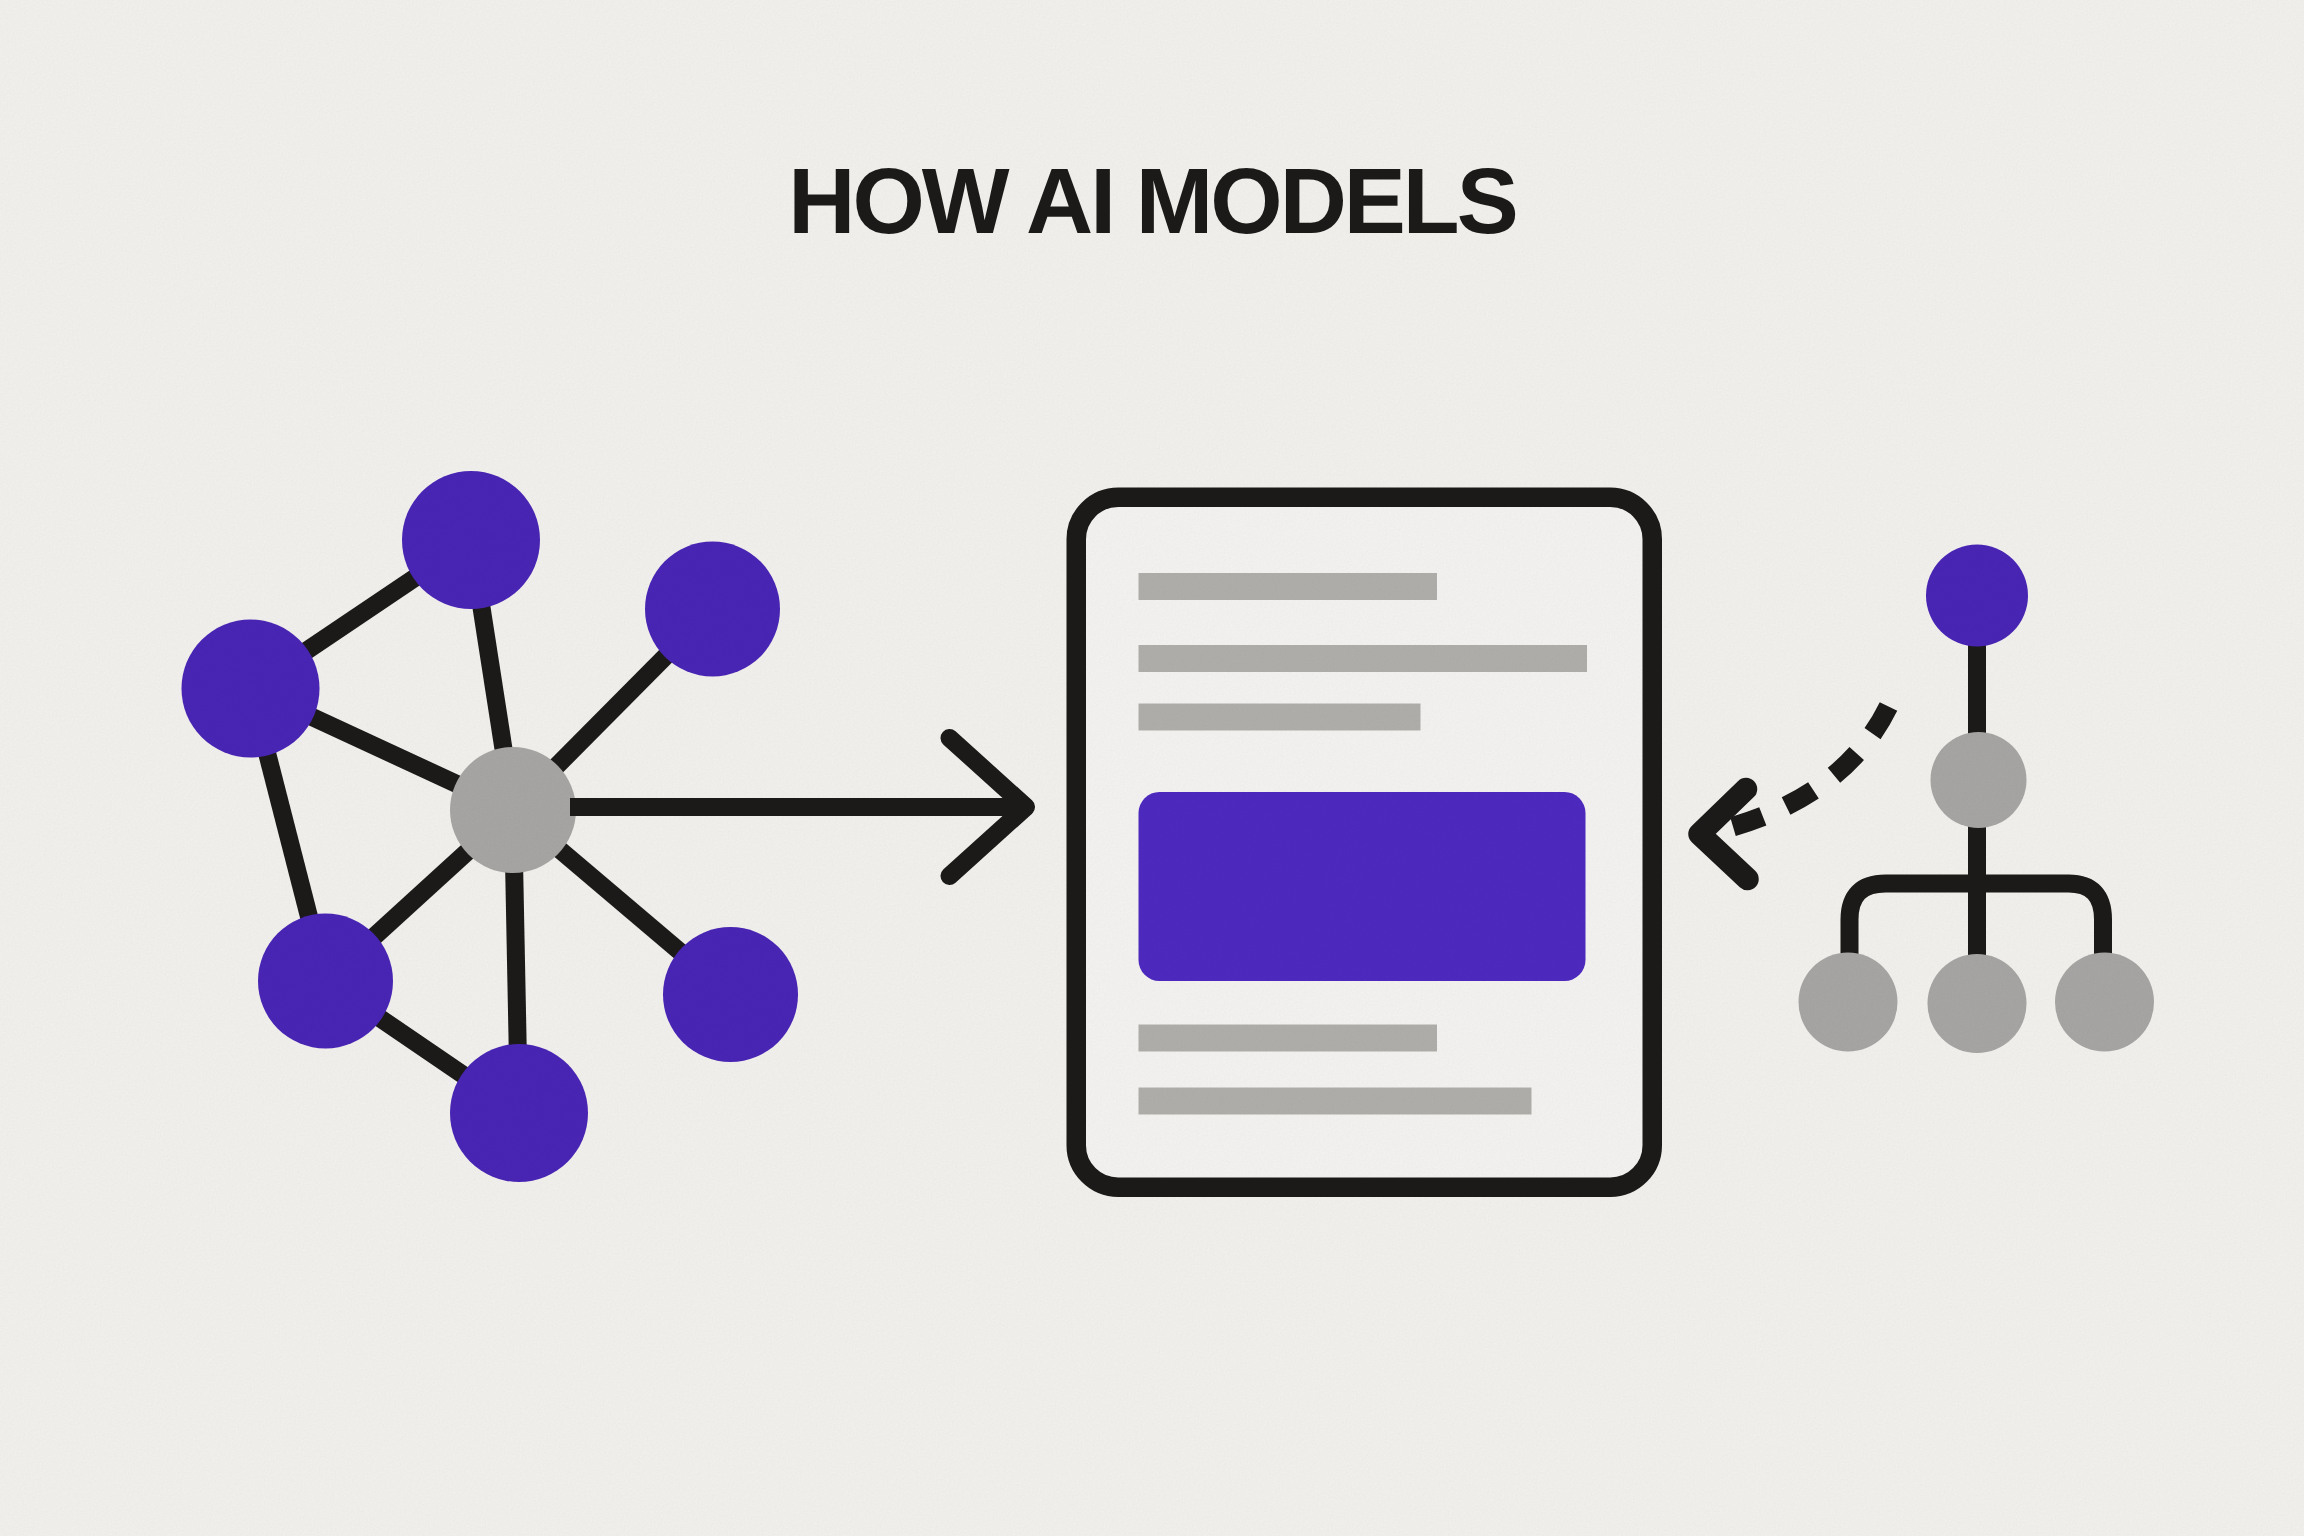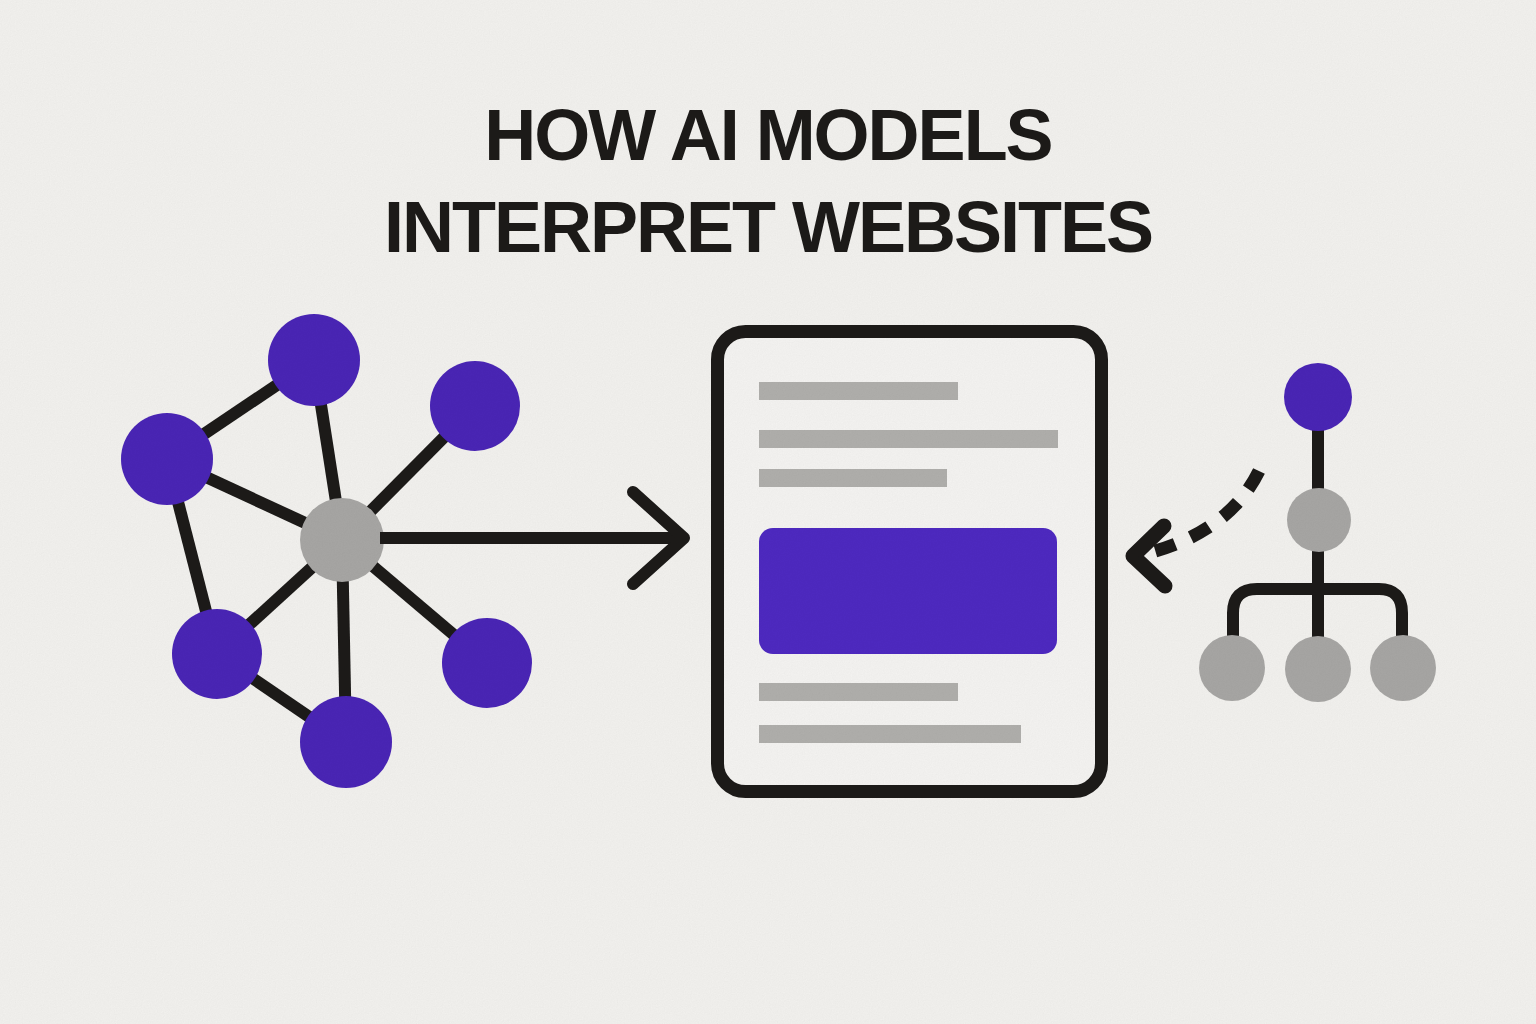--- a/index.html
+++ b/index.html
@@ -17,21 +17,21 @@
     height: 1024px;
     background: var(--background, #f5f4f1);
   }
   .title {
     position: absolute;
     top: 89px;
     left: 0;
     width: 1536px;
     text-align: center;
     font-weight: bold;
-    font-size: 72px;
+    font-size: 62px;
     line-height: 92px;
     letter-spacing: -2px;
     color: var(--ink, #1d1b19);
     user-select: none;
   }
   svg.canvas {
     position: absolute;
     left: 0;
     top: 0;
   }
@@ -47,21 +47,20 @@
   .tree-line { stroke: var(--ink, #1d1b19); stroke-width: 12; fill: none; }
   .grain     { pointer-events: none; }
 </style>
 </head>
 <body>
 
 <div class="stage">
 
   <div class="title">
     <div>HOW AI MODELS</div>
-    <div>INTERPRET WEBSITES</div>
   </div>
 
   <svg class="canvas" width="1536" height="1024" viewBox="0 0 1536 1024">
 
     <defs>
       <filter id="grain" x="0" y="0" width="100%" height="100%">
         <feTurbulence type="fractalNoise" baseFrequency="0.85" numOctaves="2" stitchTiles="stitch"></feTurbulence>
         <feColorMatrix type="matrix" values="0 0 0 0 0  0 0 0 0 0  0 0 0 0 0  0.35 0.35 0.35 0 0"></feColorMatrix>
       </filter>
     </defs>

